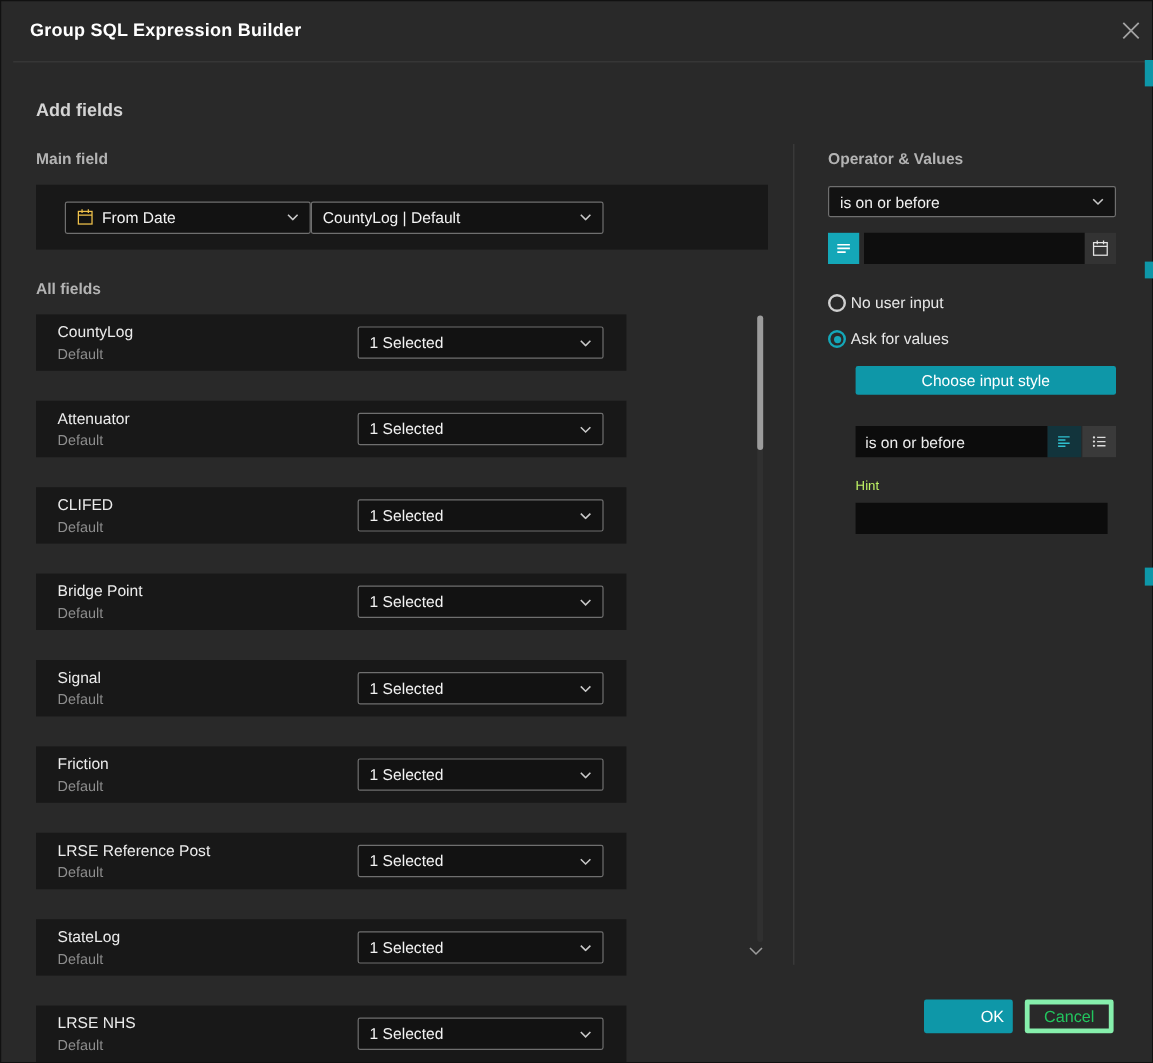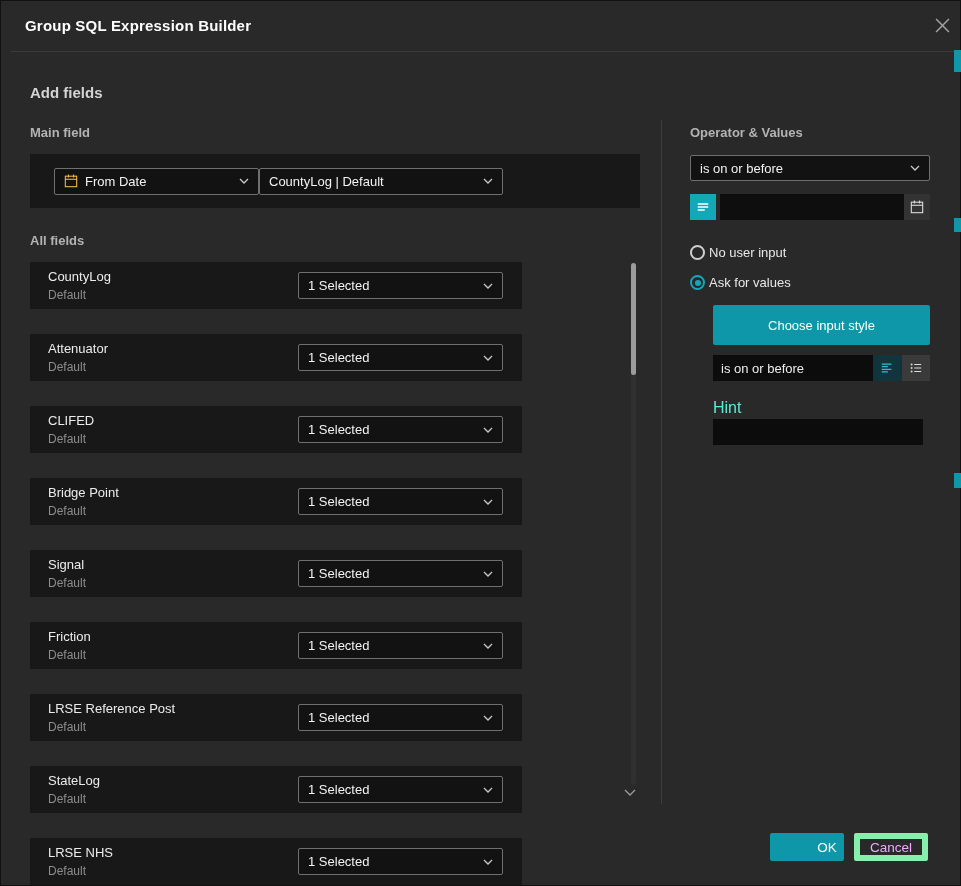--- a/index.html
+++ b/index.html
@@ -77,32 +77,32 @@
   .mode-btn{width:26px;height:26px;background:var(--accent-bright);border:none;display:flex;align-items:center;justify-content:center;margin-right:4px;cursor:pointer;flex:none;}
   .value-input{flex:1;background:#0e0e0e;border:none;color:#f0f0f0;font-size:13px;padding:0 8px;min-width:0;outline:none;}
   .date-btn{width:26px;height:26px;background:#333333;border:none;display:flex;align-items:center;justify-content:center;cursor:pointer;flex:none;}
   .radio-row{position:absolute;left:690px;display:flex;align-items:center;gap:4px;cursor:pointer;}
   .radio-1{top:245px;}
   .radio-2{top:275px;}
   .radio-circle{width:15px;height:15px;border:2px solid #cfcfcf;border-radius:50%;box-sizing:border-box;flex:none;}
   .radio-circle.selected{border-color:var(--accent-bright);position:relative;}
   .radio-circle.selected::after{content:"";position:absolute;left:2.5px;top:2.5px;width:6px;height:6px;background:var(--accent-bright);border-radius:50%;}
   .radio-label{font-size:13px;color:#e8e8e8;}
-  .choose-btn{position:absolute;left:713px;top:305px;width:217px;height:40px;background:var(--accent);border:none;color:#ffffff;font-size:13px;cursor:pointer;border-radius:2px;}
+  .choose-btn{position:absolute;left:713px;top:305px;width:217px;height:24px;background:var(--accent);border:none;color:#ffffff;font-size:13px;cursor:pointer;border-radius:2px;}
   .label-caption{position:absolute;left:713px;top:335px;font-size:12px;color:#5eead4;margin-top:32px;}
   .label-row{position:absolute;left:713px;top:355px;display:flex;height:26px;}
   .label-input{width:160px;background:#0c0c0c;border:none;color:#ededed;font-size:13px;padding:0 8px;box-sizing:border-box;outline:none;}
   .style-btn{width:28px;height:26px;border:none;display:flex;align-items:center;justify-content:center;cursor:pointer;}
   .style-btn.active{background:#12343c;color:#2fc0d0;}
   .style-btn.inactive{background:#3a3a3a;color:#dcdcdc;margin-left:1px;}
-  .hint-caption{position:absolute;left:713px;top:399px;font-size:16px;color:#5eead4;}
+  .hint-caption{position:absolute;left:713px;top:399px;font-size:11px;color:#bef264;}
   .hint-input{position:absolute;left:713px;top:419px;width:210px;height:26px;background:#0c0c0c;border:none;color:#ededed;font-size:13px;padding:0 8px;box-sizing:border-box;outline:none;}
   
   .footer-ok{position:absolute;left:770px;top:833px;width:74px;height:28px;background:var(--accent);color:#ffffff;border:none;font-size:13.5px;border-radius:2px;cursor:pointer;padding-left:40px;}
-  .footer-cancel{position:absolute;left:854px;top:833px;width:74px;height:28px;background:transparent;color:#f0abfc;border:6px solid #86efac;font-size:13.5px;border-radius:2px;cursor:pointer;box-sizing:border-box;}
+  .footer-cancel{position:absolute;left:854px;top:833px;width:74px;height:28px;background:transparent;color:#22c55e;border:4px solid #86efac;font-size:13.5px;border-radius:2px;cursor:pointer;box-sizing:border-box;}
   
   .sliver{position:absolute;right:0;width:7px;background:var(--accent);}
   .sliver-1{top:50px;height:22px;}
   .sliver-2{top:218px;height:14px;}
   .sliver-3{top:473px;height:15px;}
 </style>
 </head>
 <body>
 
 <div class="dialog">

